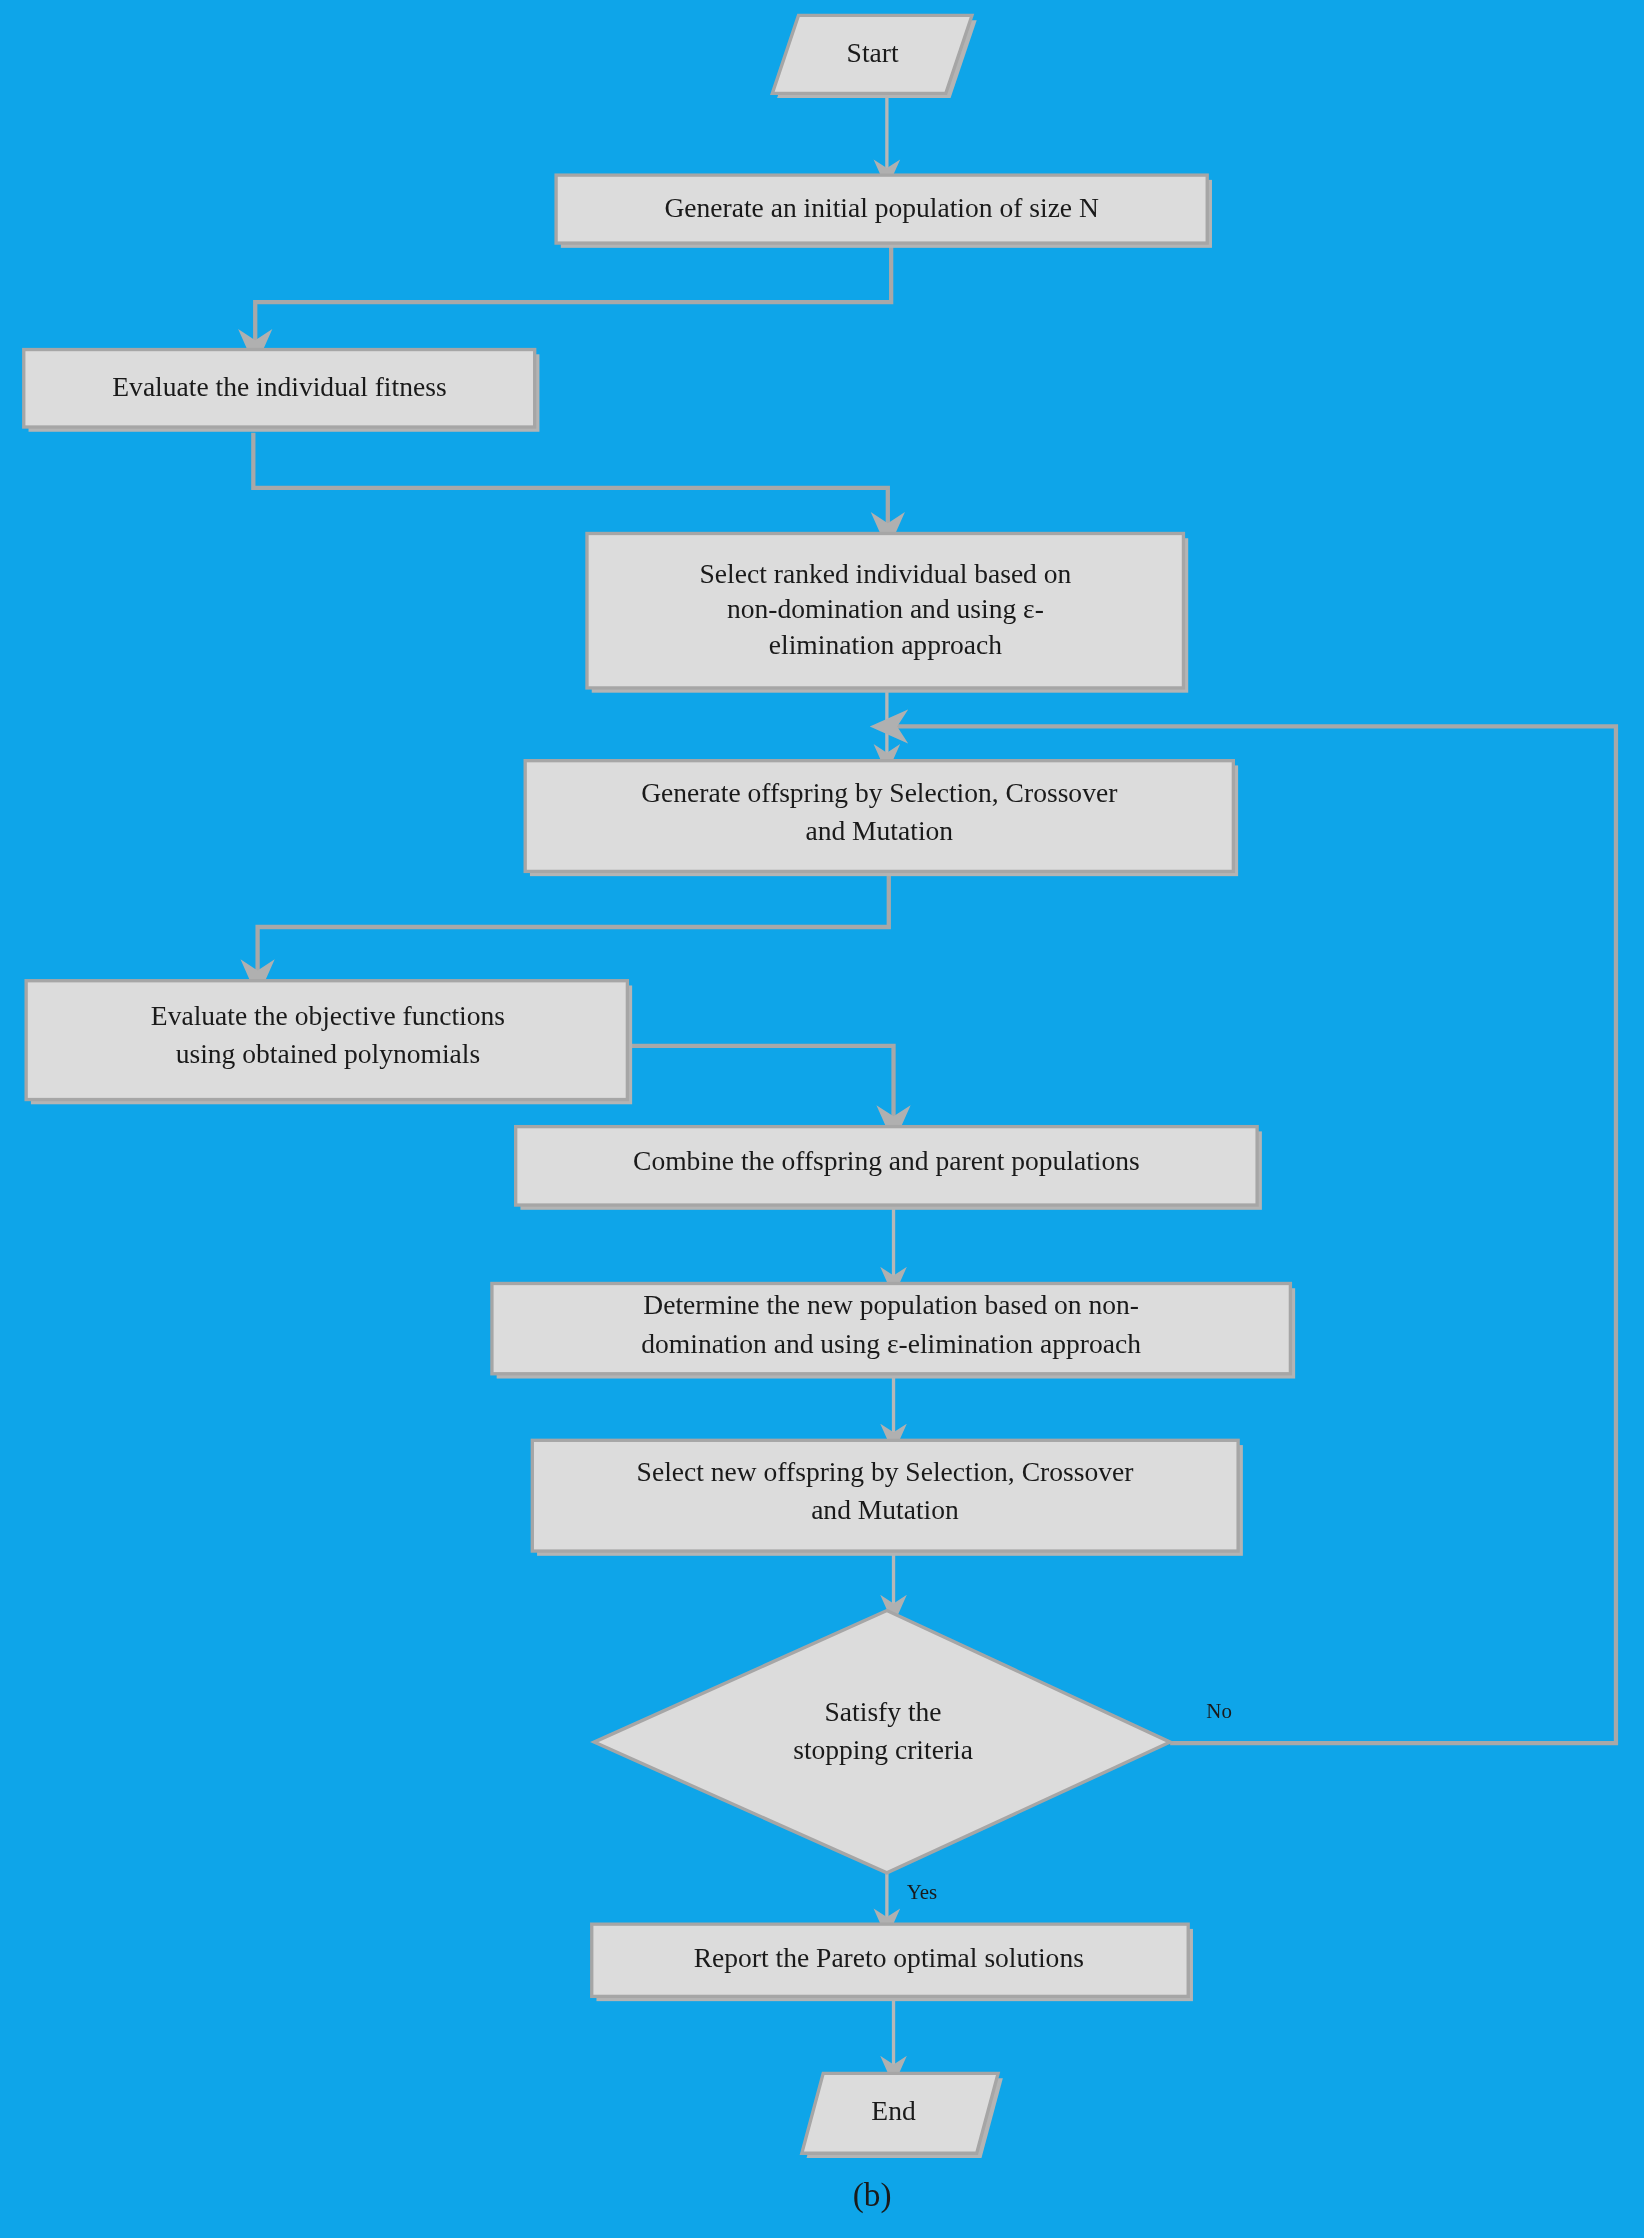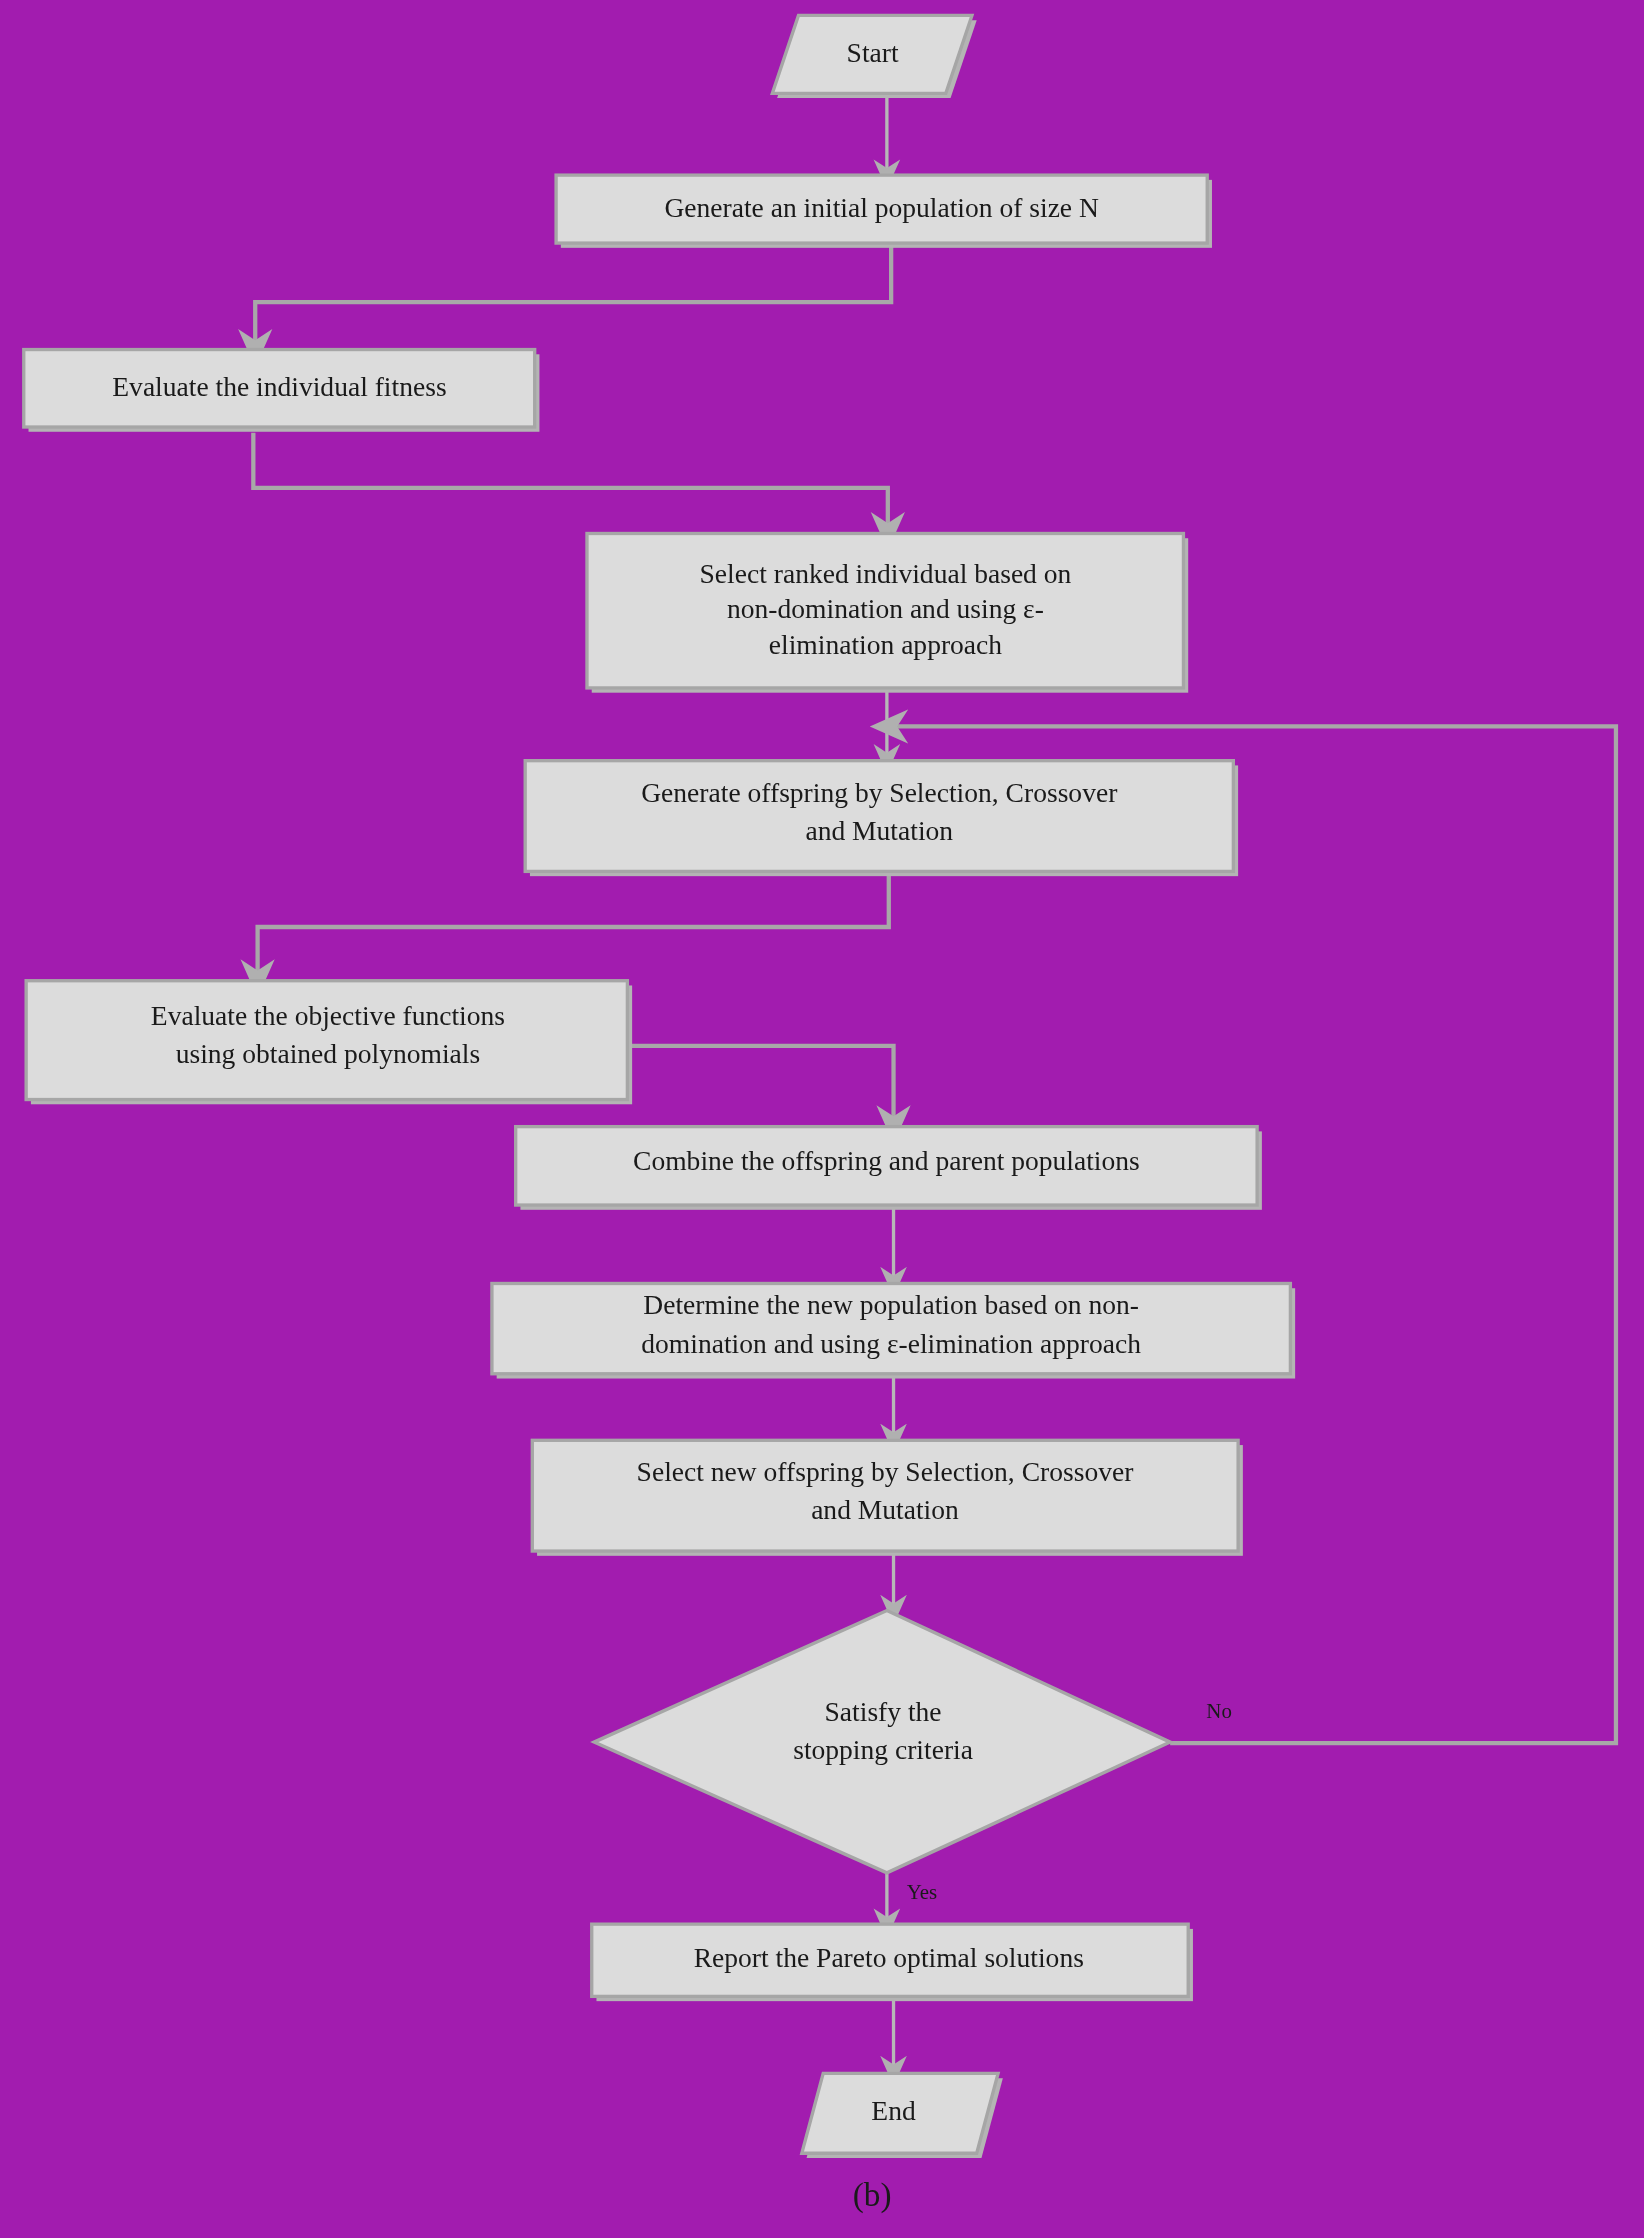--- a/index.html
+++ b/index.html
@@ -4,21 +4,21 @@
 <style>
   html, body {
     margin: 0;
     padding: 0;
     background: #ffffff;
   }
   #page {
     position: relative;
     width: 1644px;
     height: 2239px;
-    background: #a21caf;
+    background: #0ea5e9;
     font-family: "Liberation Serif", "DejaVu Serif", serif;
     overflow: hidden;
   }
   svg.flow {
     position: absolute;
     left: 0;
     top: 0;
     width: 1644px;
     height: 2239px;
   }

